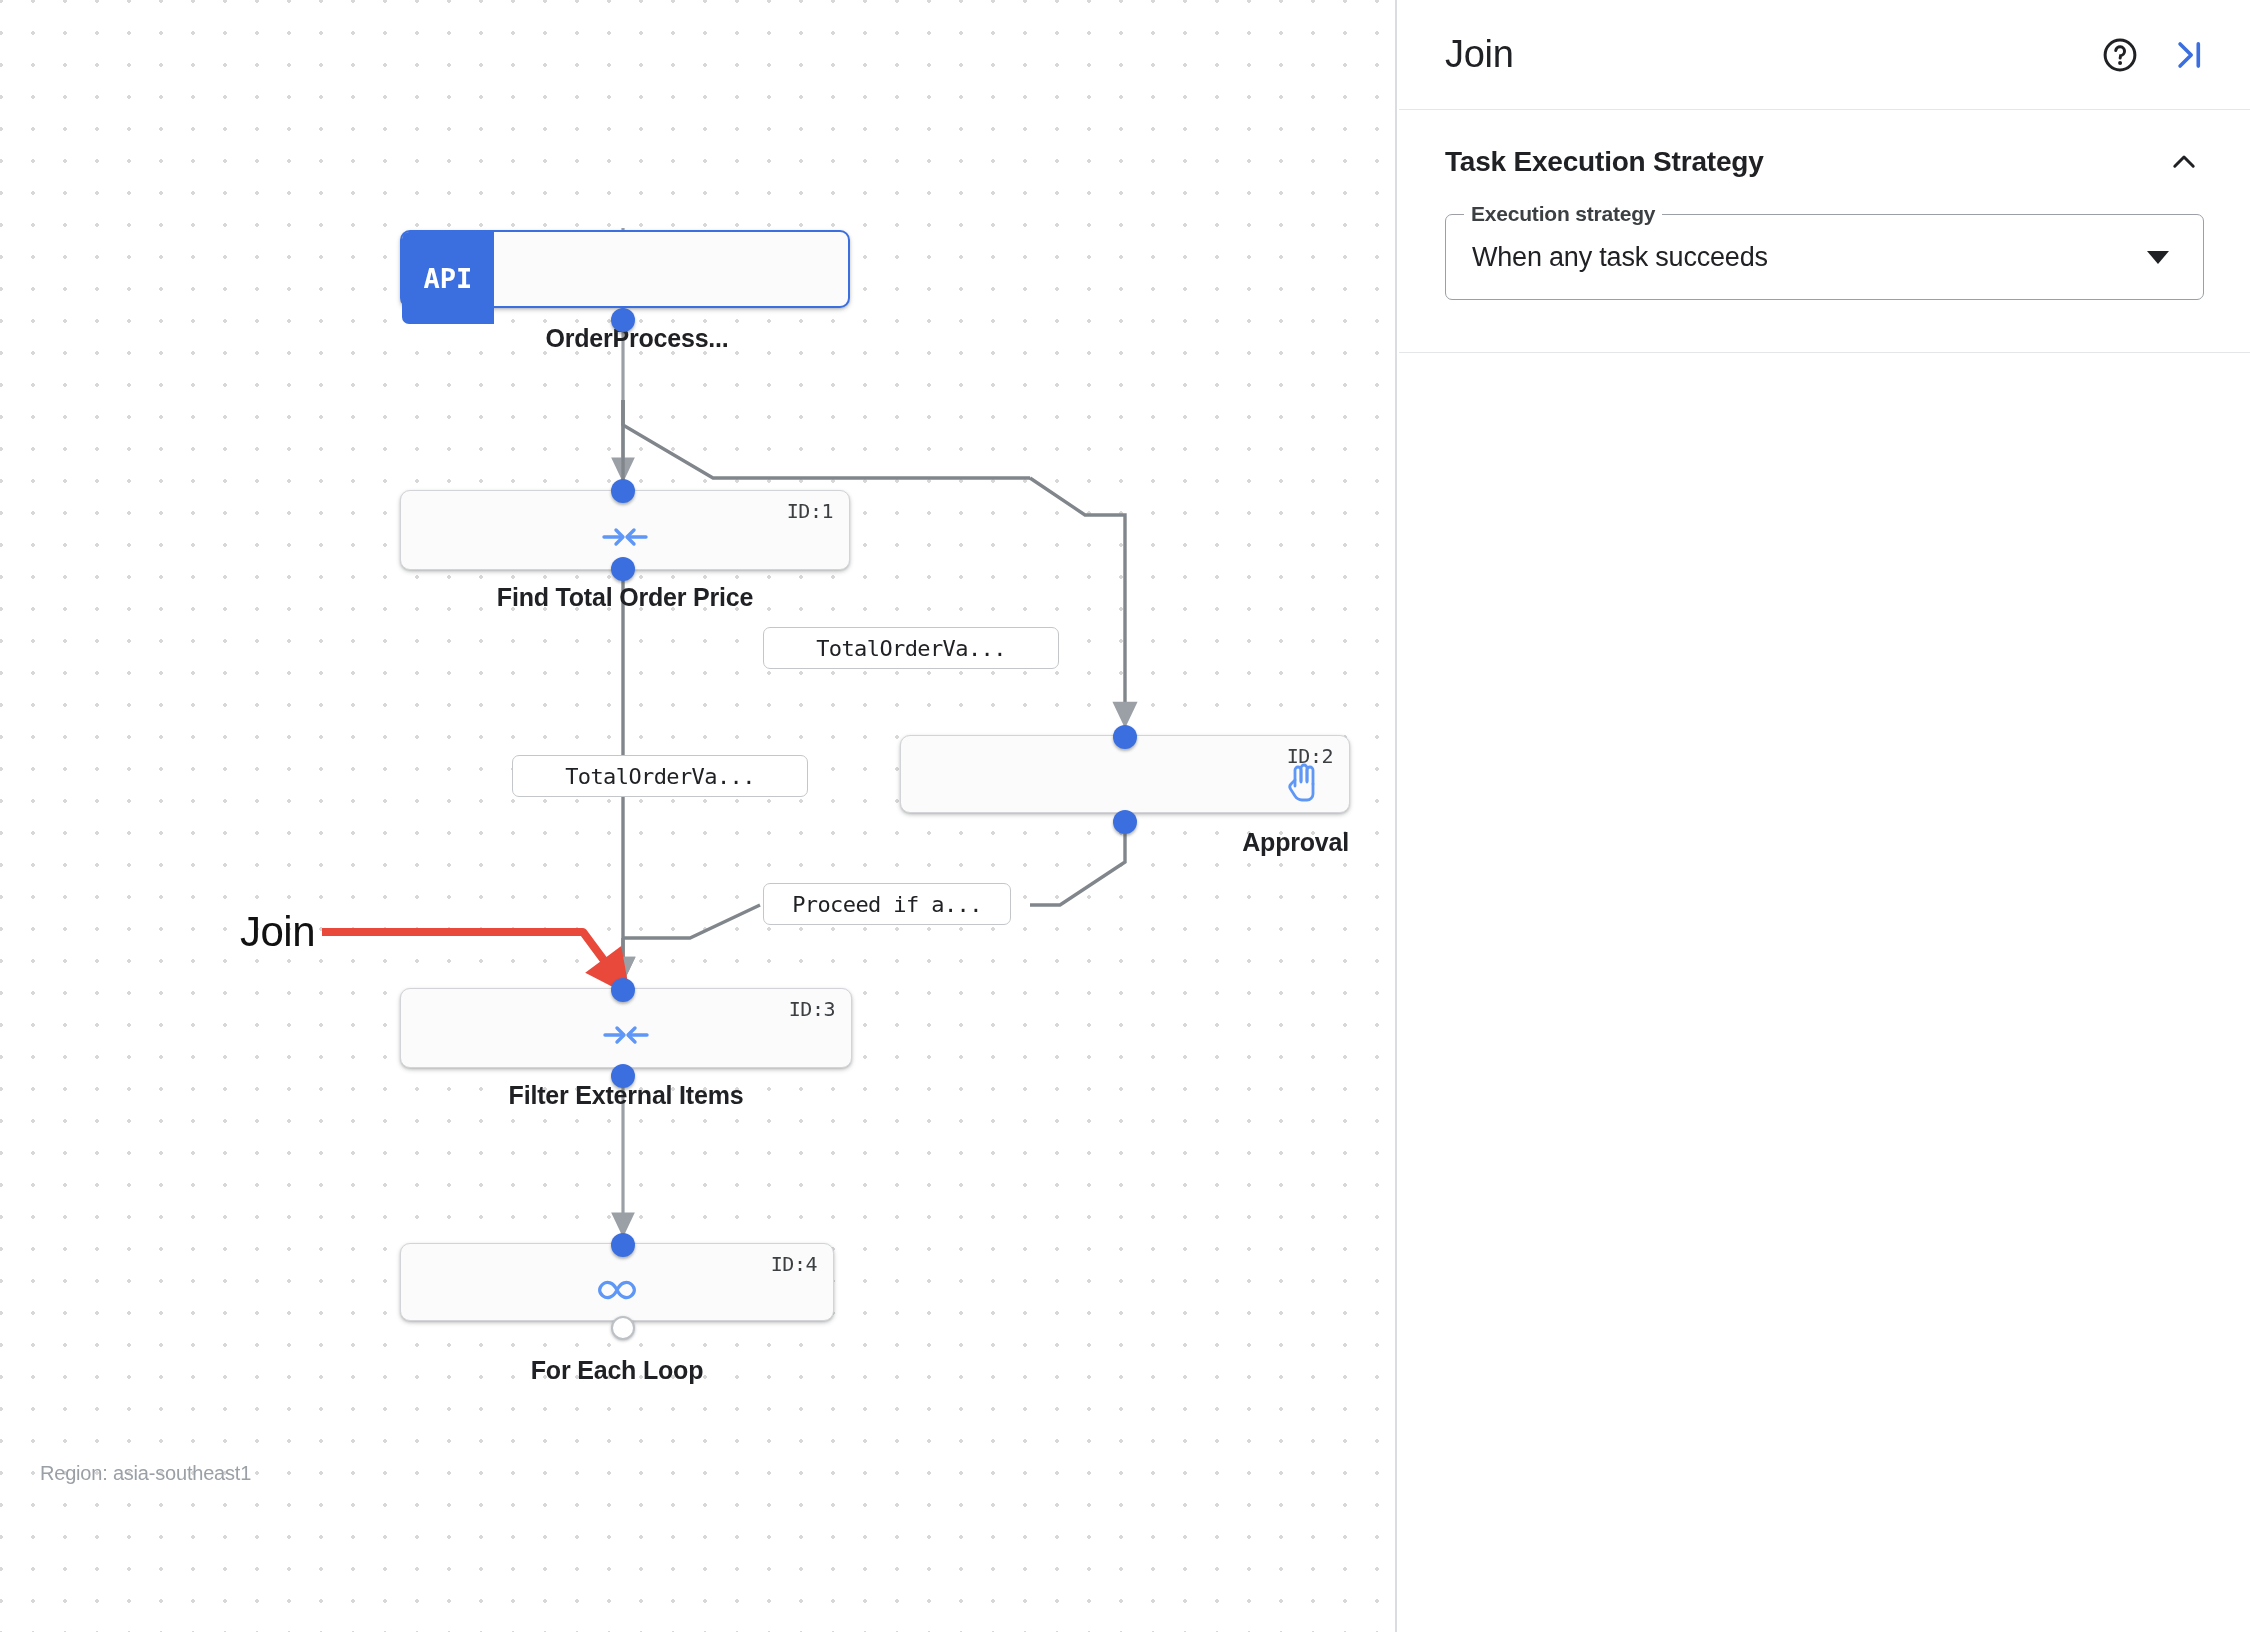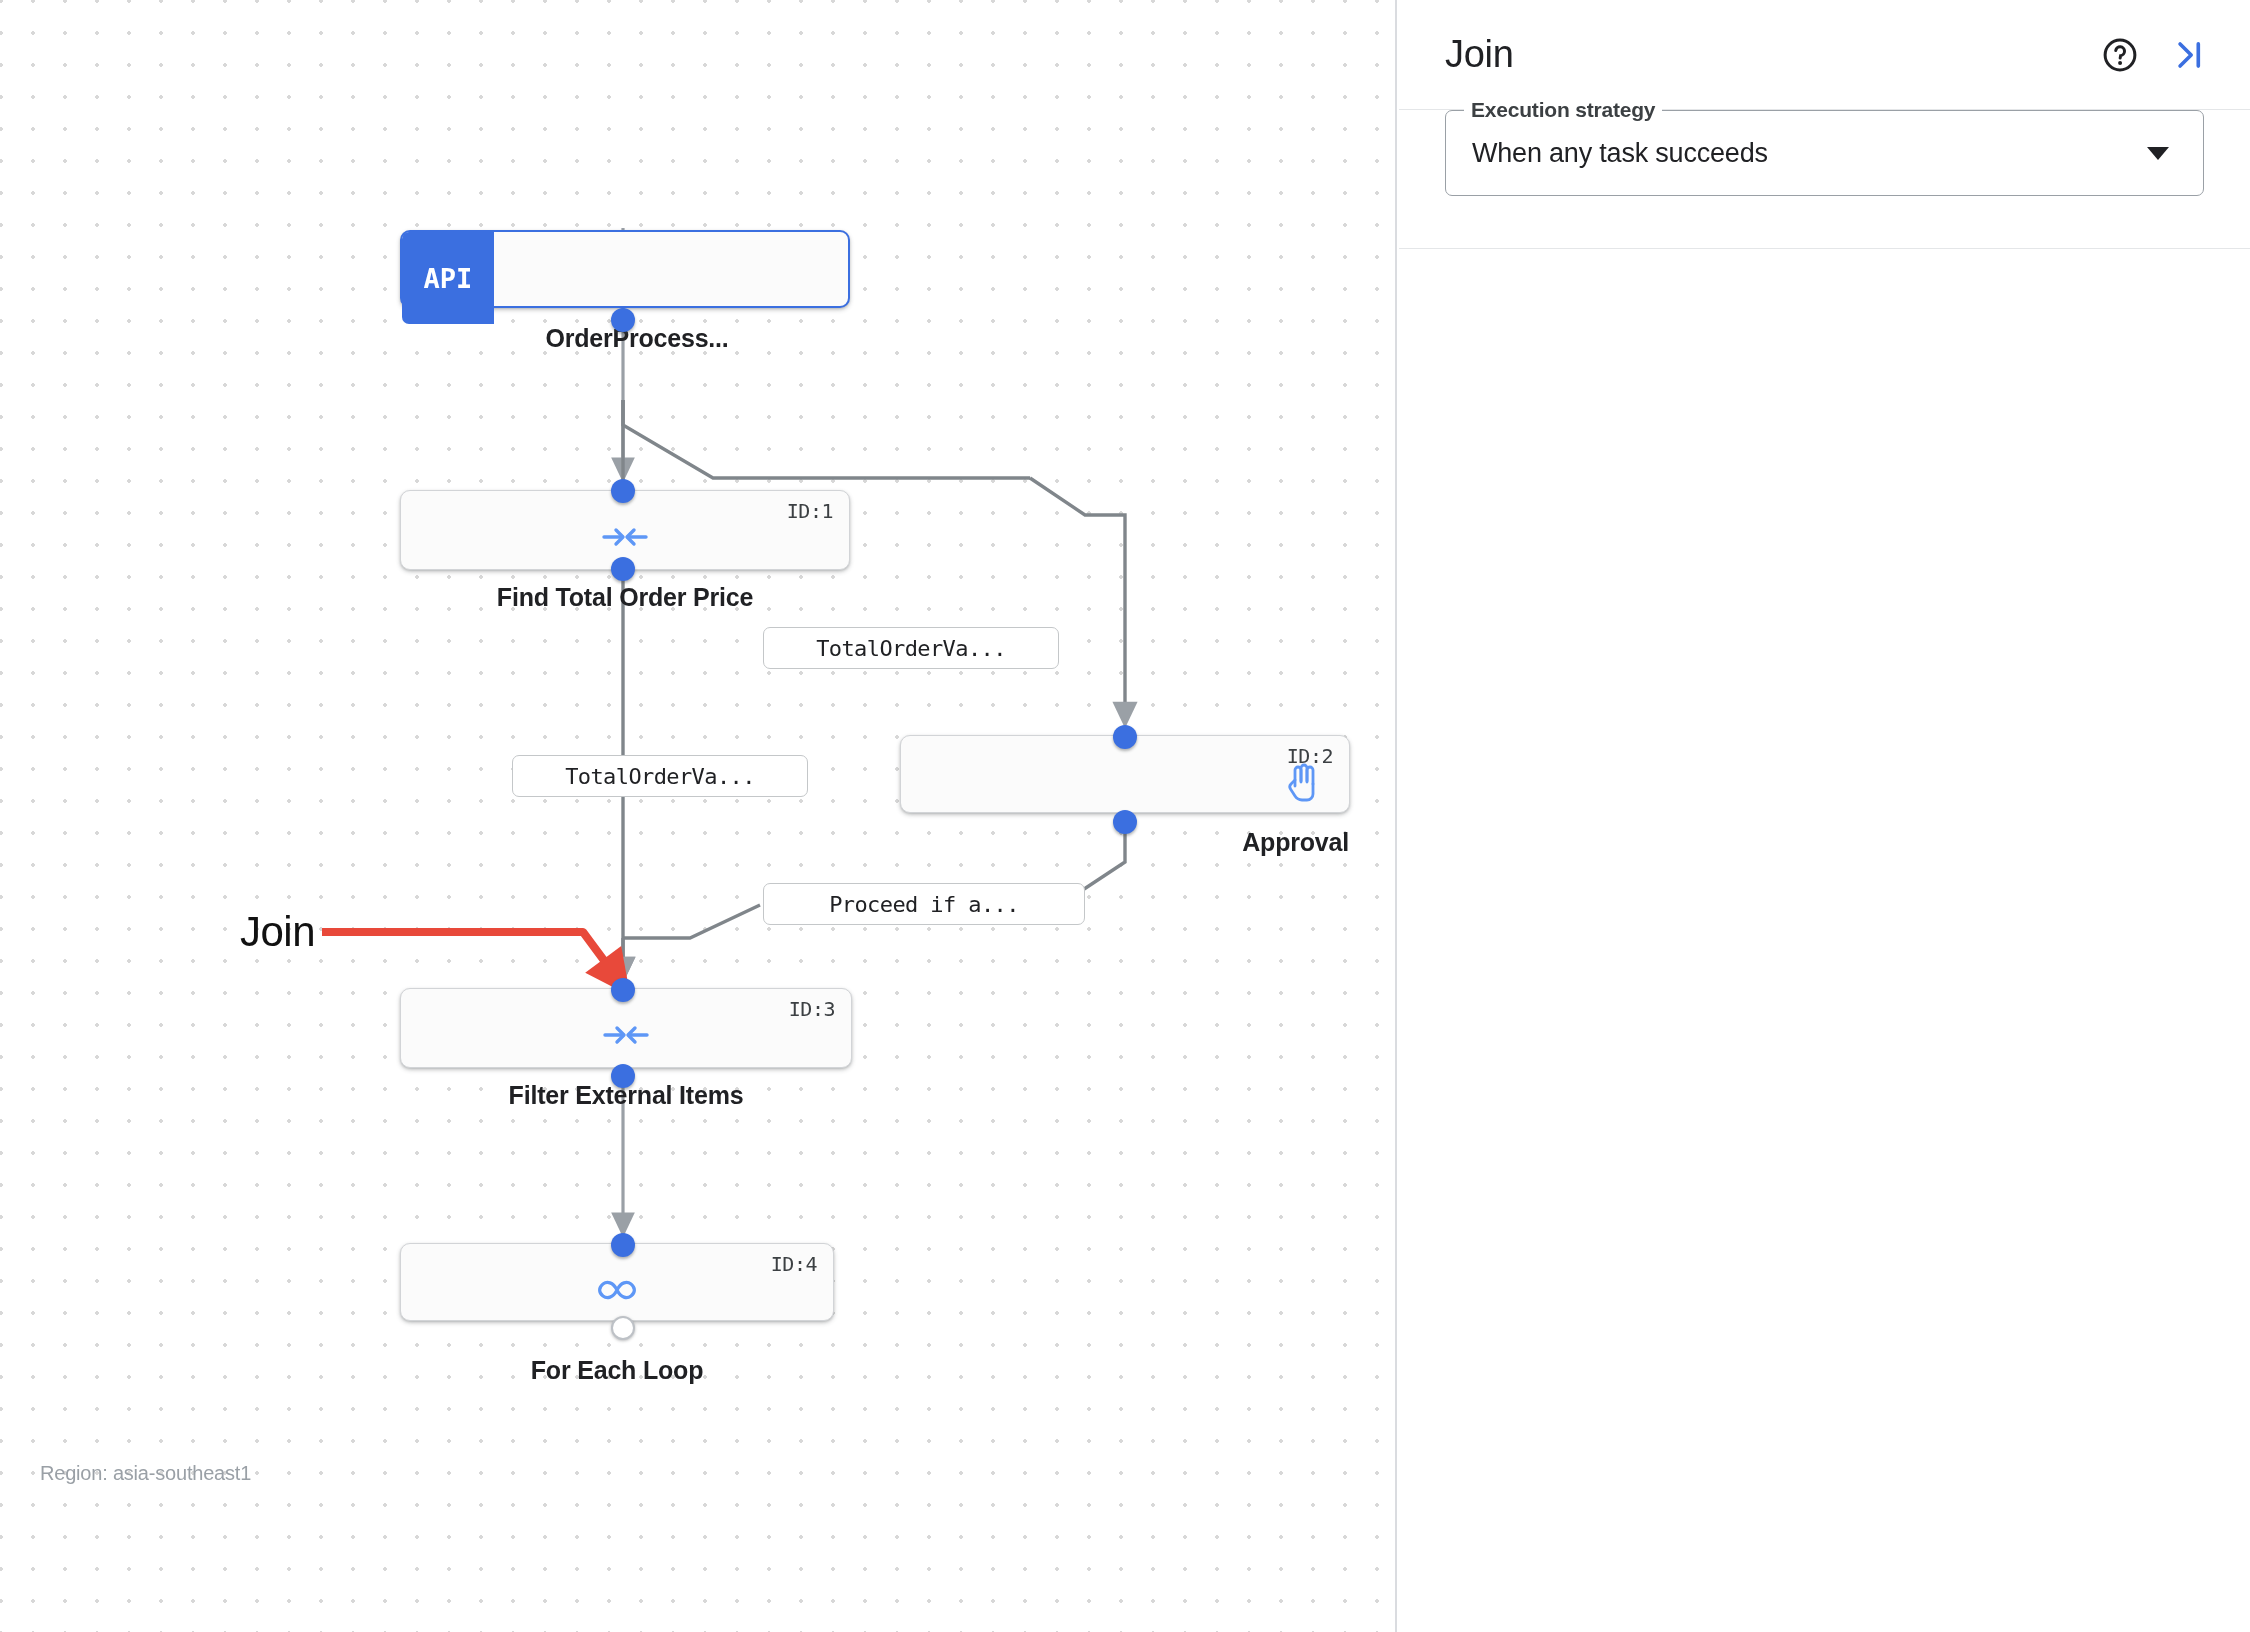--- a/index.html
+++ b/index.html
@@ -261,21 +261,21 @@
         </svg>
       </div>
       <div class="node-label">For Each Loop</div>
       <div class="node-id">ID:4</div>
     </div>
     <div class="port" style="left:623px; top:1245px;"></div>
     <div class="port hollow" style="left:623px; top:1328px;"></div>
 
     <div class="edge-label" style="left:763px; top:627px; width:296px;">TotalOrderVa...</div>
     <div class="edge-label" style="left:512px; top:755px; width:296px;">TotalOrderVa...</div>
-    <div class="edge-label" style="left:763px; top:883px; width:322px;">Proceed if a...</div>
+    <div class="edge-label" style="left:763px; top:883px; width:248px;">Proceed if a...</div>
 
     <div class="region-text">Region: asia-southeast1</div>
   </div>
 
   <div class="panel">
 
     <div class="panel-header">
       <div class="panel-title">Join</div>
 
       <div class="hdr-btn">
@@ -288,20 +288,28 @@
 
       <div class="hdr-btn" style="margin-left:12px;">
         <svg width="38" height="38" viewBox="0 0 24 24">
           <polyline points="7,5 14,12 7,19" fill="none" stroke="#3b6fe0" stroke-width="2.3" stroke-linecap="round" stroke-linejoin="round"></polyline>
           <line x1="18.5" y1="5" x2="18.5" y2="19" stroke="#3b6fe0" stroke-width="2.3" stroke-linecap="round"></line>
         </svg>
       </div>
     </div>
 
     <div class="section">
+      <div class="section-head">
+        <div class="section-title">Task Execution Strategy</div>
+        <div class="chev">
+          <svg width="34" height="34" viewBox="0 0 24 24">
+            <polyline points="5.5,15 12,8.5 18.5,15" fill="none" stroke="#202124" stroke-width="2.1" stroke-linecap="round" stroke-linejoin="round"></polyline>
+          </svg>
+        </div>
+      </div>
 
       <div class="field">
         <div class="field-legend">Execution strategy</div>
         <div class="field-value">When any task succeeds</div>
         <div class="caret"></div>
       </div>
     </div>
 
   </div>
 </div>

